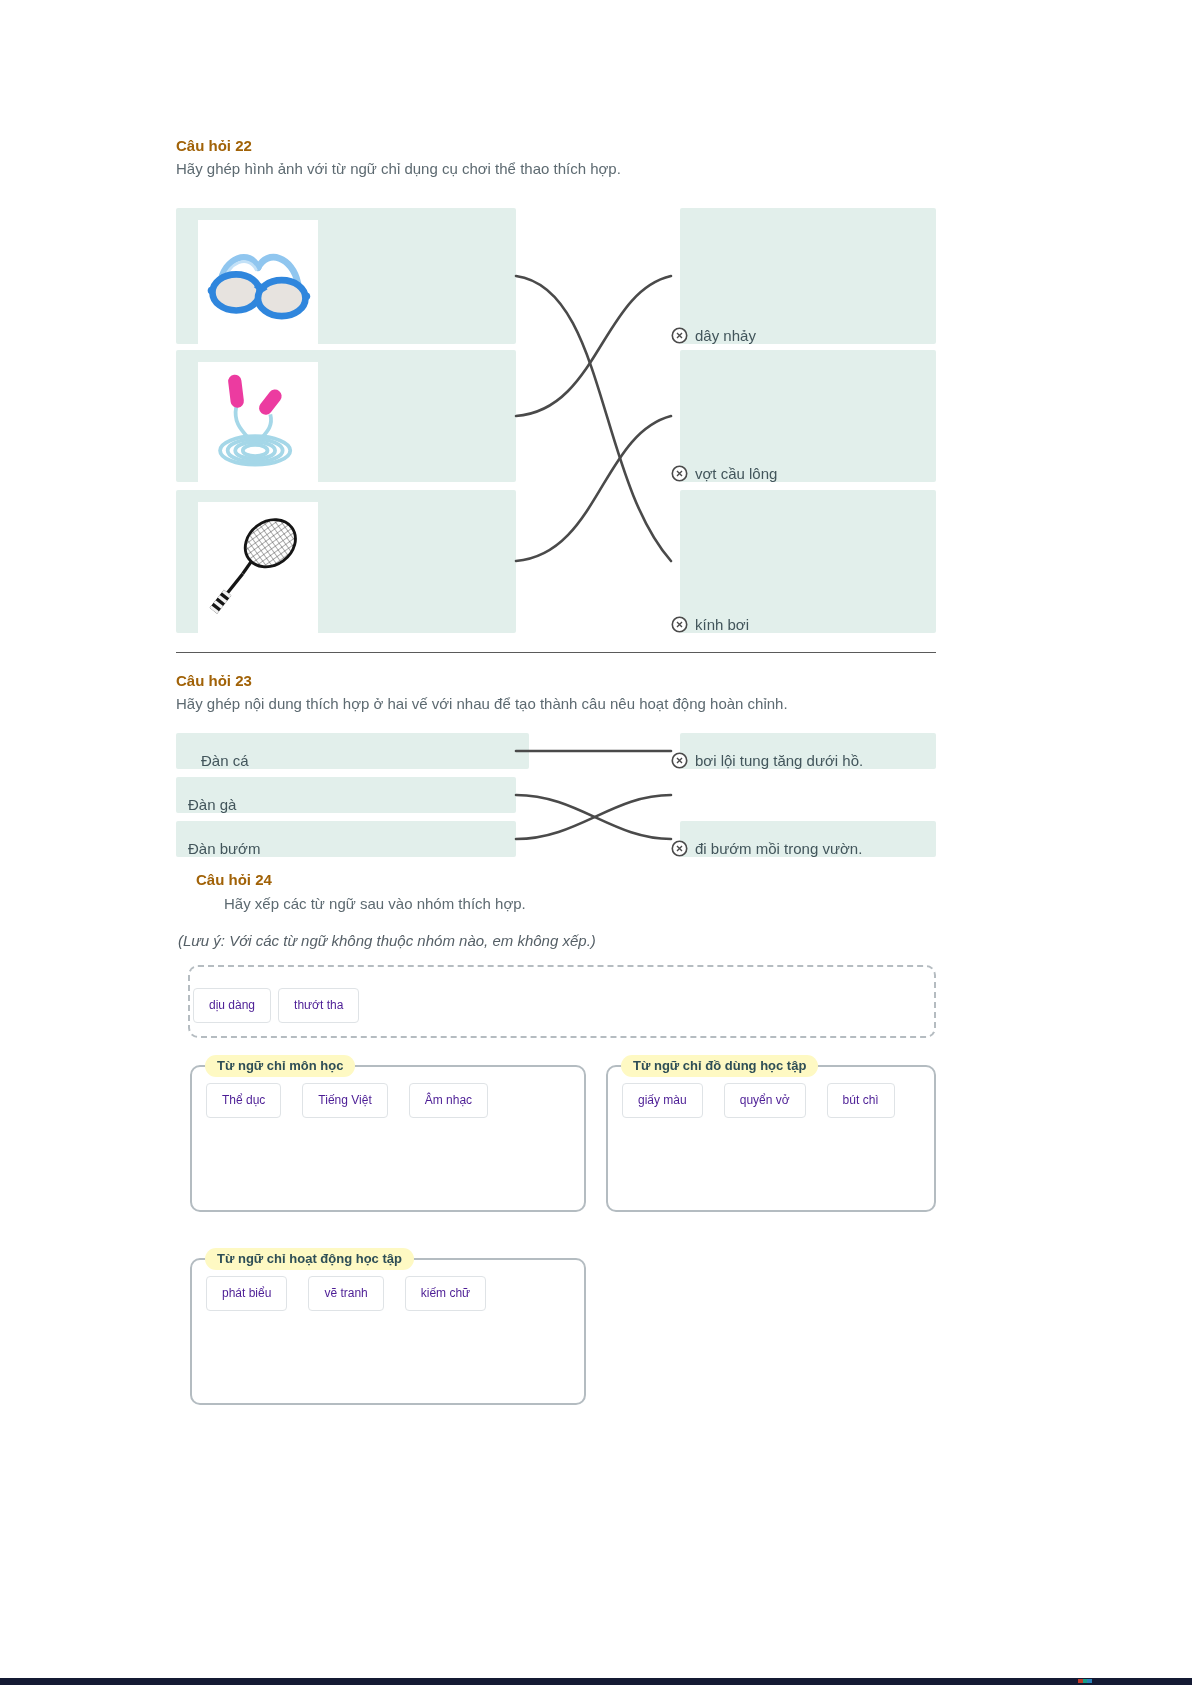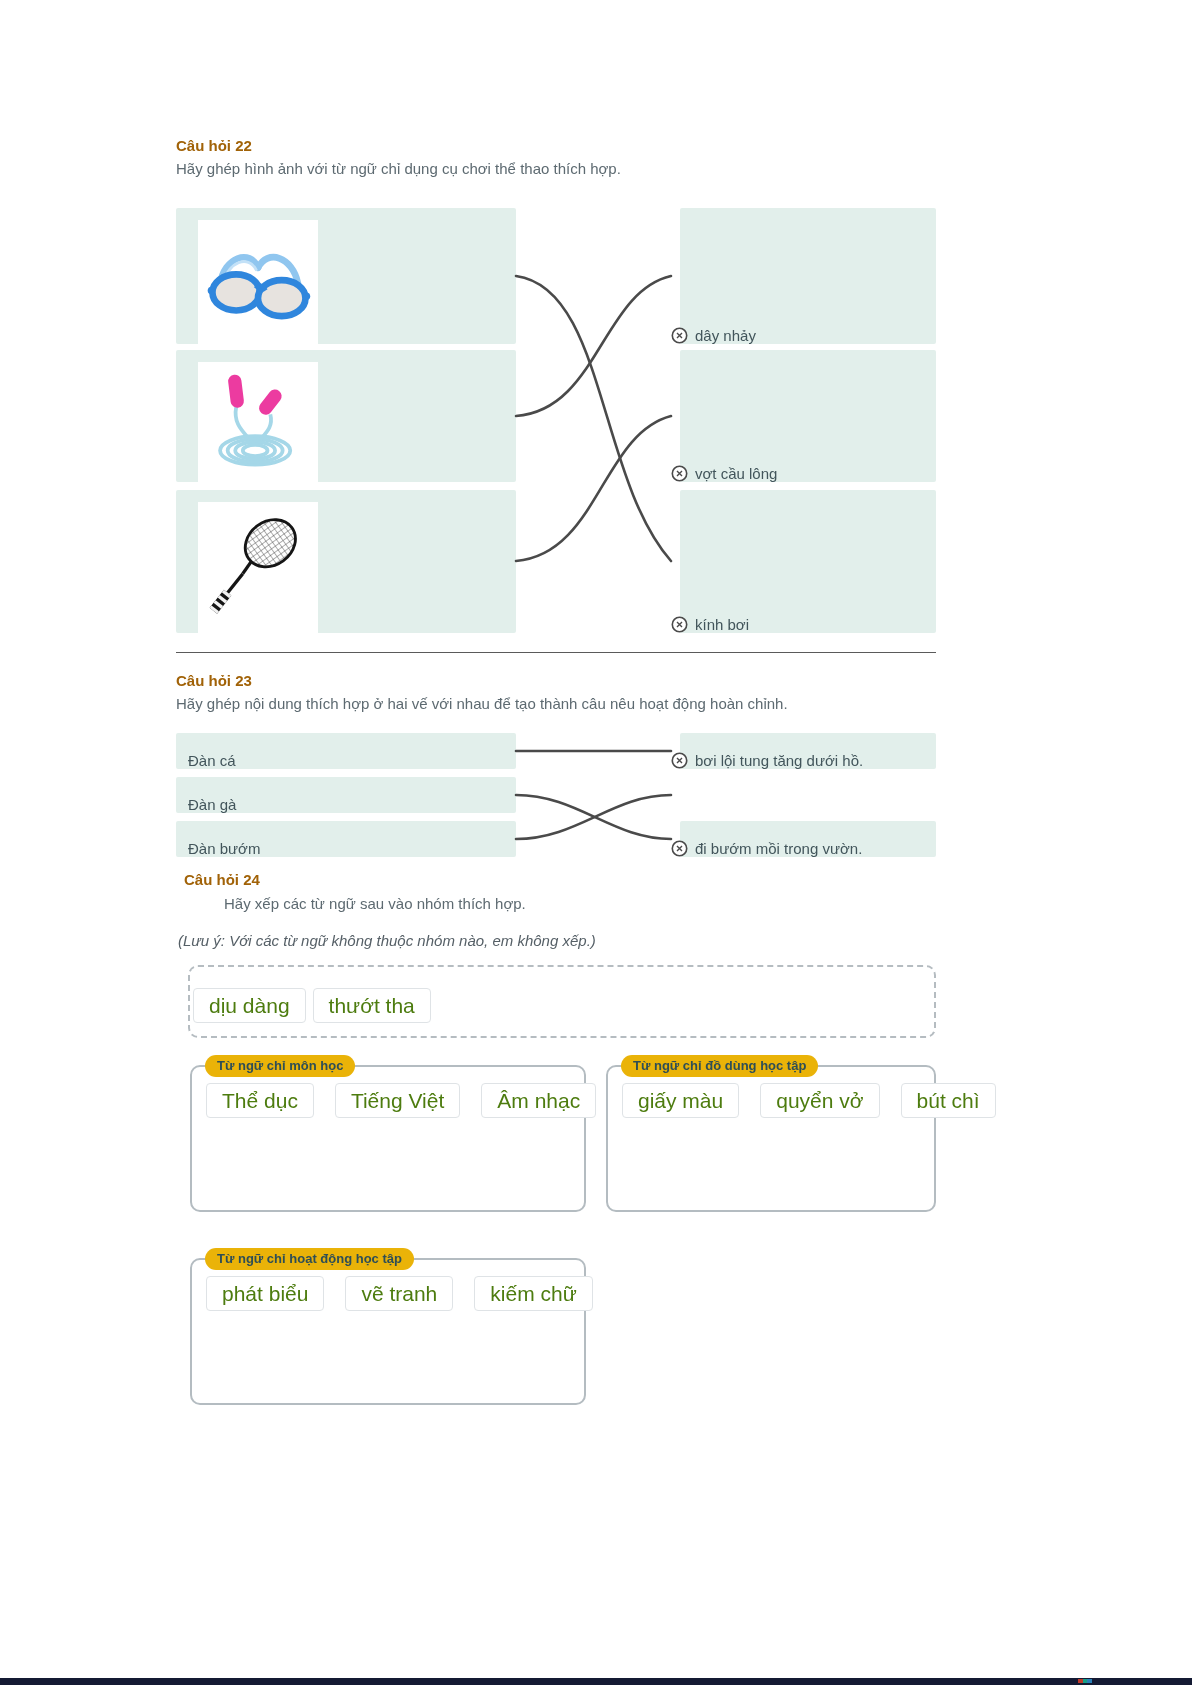--- a/index.html
+++ b/index.html
@@ -26,33 +26,33 @@
   .xicon{margin-left:-9px;flex:0 0 auto;display:block;width:17px;height:17px;}
 
   .divider{position:absolute;height:1px;background:#5a5a5a;}
 
   .overlay{position:absolute;left:0;top:0;pointer-events:none;}
 
   
   .chip{
     display:inline-flex;align-items:center;background:#fff;
     border:1px solid #dfe3e6;border-radius:4px;padding:7px 15px;
-    font-size:21px;color:#4d7c0f;line-height:19px;white-space:nowrap;
+    font-size:12px;color:#4c1d95;line-height:19px;white-space:nowrap;
   }
   .pool{
     position:absolute;border:2px dashed #b5bcc1;border-radius:10px;
     display:flex;gap:7px;align-items:flex-start;
     padding:21px 10px 0 3px;box-sizing:border-box;
   }
   .group-box{
     position:absolute;border:2px solid #b4bcc1;border-radius:10px;
     box-sizing:border-box;
   }
   .group-label{
-    position:absolute;top:-12px;left:13px;background:#eab308;
+    position:absolute;top:-12px;left:13px;background:#fef9c3;
     color:#2e4e56;font-size:13px;font-weight:700;
     padding:3px 12px;border-radius:12px;white-space:nowrap;line-height:16px;
   }
   .group-chips{display:flex;gap:21px;padding:16px 10px 0 14px;text-align:center;}
 
   .bottom-bar{position:absolute;left:0;top:1678px;width:1192px;height:7px;background:#141a33;}
   .bottom-dots{position:absolute;left:1078px;top:1679px;width:14px;height:4px;
     background:linear-gradient(90deg,#c0392b 0 33%,#16a085 33% 66%,#2980b9 66% 100%);}
 </style>
 </head>
@@ -139,21 +139,21 @@
         </svg>
     </span>
     <span class="opt-label">kính bơi</span>
   </div>
 
   <div class="divider" style="left:176px;top:652px;width:760px;"></div>
 
   <div class="abs q-title" style="left:176px;top:672px;">Câu hỏi 23</div>
   <div class="abs q-instr" style="left:176px;top:695px;">Hãy ghép nội dung thích hợp ở hai vế với nhau để tạo thành câu nêu hoạt động hoàn chỉnh.</div>
 
-  <div class="match-box" style="left:176px;top:733px;width:340px;height:36px;">
+  <div class="match-box" style="left:176px;top:733px;width:340px;height:36px;padding-left:13px;">
     <span class="row-label">Đàn cá</span>
   </div>
   <div class="match-box" style="left:176px;top:777px;width:340px;height:36px;">
     <span class="row-label">Đàn gà</span>
   </div>
   <div class="match-box" style="left:176px;top:821px;width:340px;height:36px;">
     <span class="row-label">Đàn bướm</span>
   </div>
 
   <div class="match-box" style="left:680px;top:733px;width:256px;height:36px;">
@@ -179,21 +179,21 @@
     <g fill="none" stroke="#4a4a4a" stroke-width="2.6" stroke-linecap="round">
       <path d="M516,276 C605,288 598,478 671,561"></path>
       <path d="M516,416 C598,410 602,292 671,276"></path>
       <path d="M516,561 C598,554 602,434 671,416"></path>
       <path d="M516,751 L671,751"></path>
       <path d="M516,795 C578,795 612,839 671,839"></path>
       <path d="M516,839 C578,839 612,795 671,795"></path>
     </g>
   </svg>
 
-  <div class="abs q-title" style="left:184px;top:871px;">Câu hỏi 24</div>
+  <div class="abs q-title" style="left:196px;top:871px;">Câu hỏi 24</div>
   <div class="abs q-instr" style="left:188px;top:895px;margin-left:36px;">Hãy xếp các từ ngữ sau vào nhóm thích hợp.</div>
   <div class="abs q-note" style="left:178px;top:932px;">(Lưu ý: Với các từ ngữ không thuộc nhóm nào, em không xếp.)</div>
 
   <div class="pool" style="left:188px;top:965px;width:748px;height:73px;">
     <span class="chip">dịu dàng</span>
     <span class="chip">thướt tha</span>
   </div>
 
   <div class="group-box" style="left:190px;top:1065px;width:396px;height:147px;">
     <span class="group-label">Từ ngữ chỉ môn học</span>

